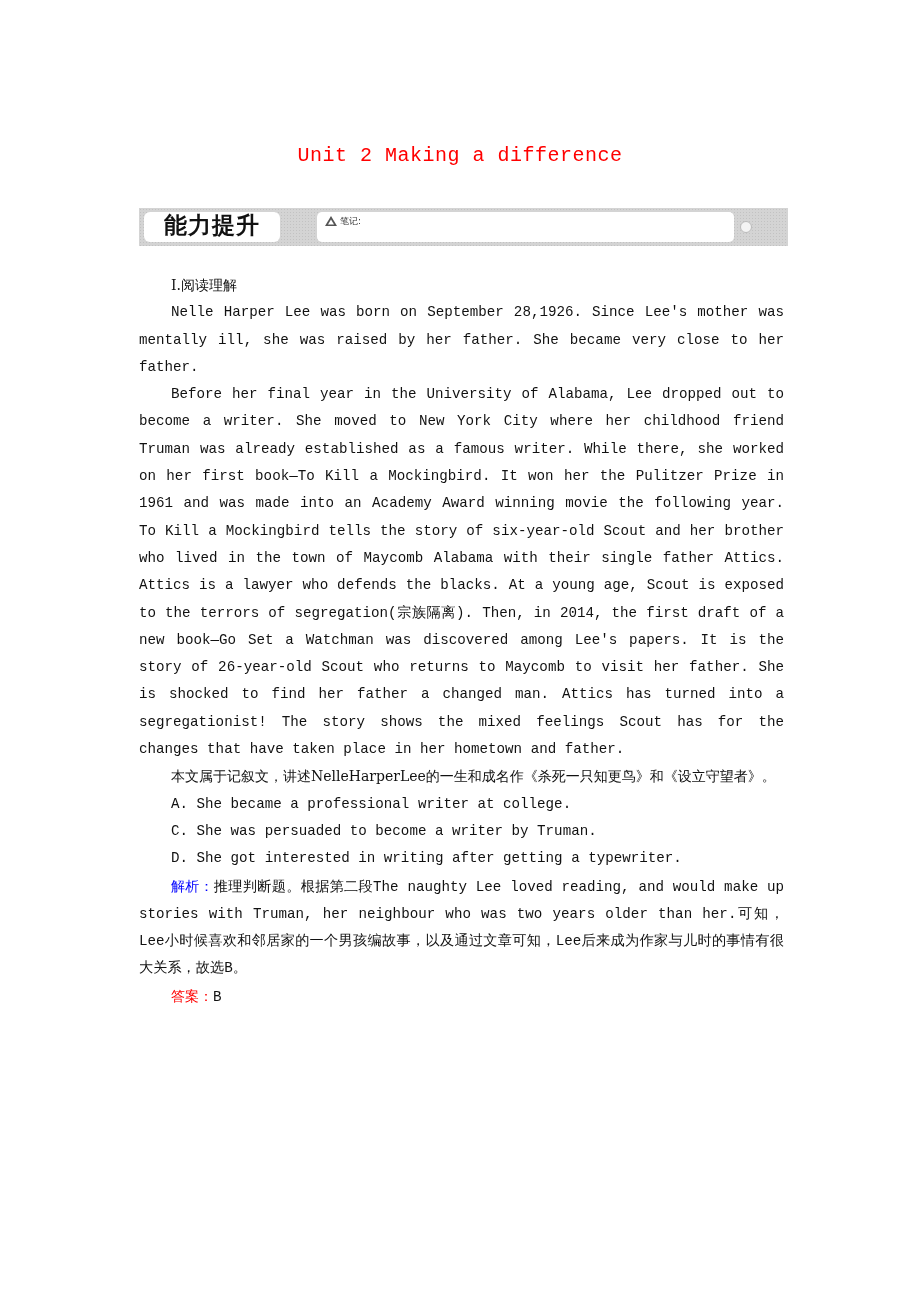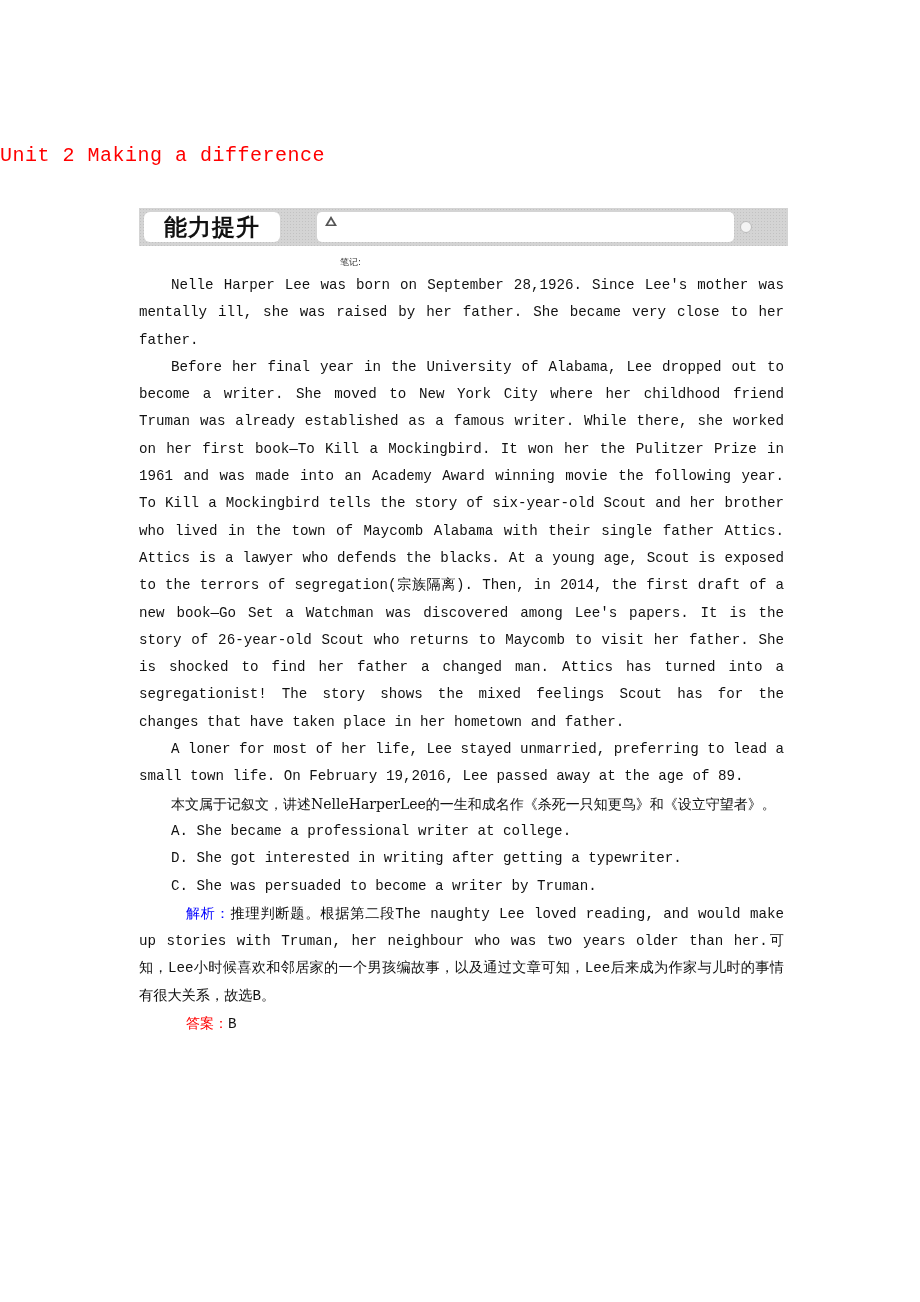--- a/index.html
+++ b/index.html
@@ -1,42 +1,42 @@
 <!DOCTYPE html>
 <html><head>
   <meta charset="utf-8">
   <style>
     html, body { margin: 0; padding: 0; background: #ffffff; }
     body { width: 920px; height: 1302px; position: relative; overflow: hidden;
            font-family: "Liberation Serif", "DejaVu Serif", serif; color: #111; }
-    .title { position: absolute; top: 144px; left: 0; width: 920px; 
+    .title { position: absolute; top: 144px; left: 0; width: 920px; text-align: center;
              font-family: "Liberation Mono", "DejaVu Sans Mono", monospace; font-size: 20px;
              color: #ff0000; letter-spacing: 0.5px; }
     .banner { position: absolute; top: 208px; left: 139px; width: 649px; height: 38px;
               background: #d4d4d4;
               background-image: radial-gradient(#c2c2c2 0.6px, transparent 0.7px);
               background-size: 3px 3px; }
     .banner-label { position: absolute; top: 4px; left: 5px; width: 136px; height: 30px;
                     background: #fff; border-radius: 6px;
-                    font-family: Liberation Sans, sans-serif; font-weight: bold; font-size: 23px;
+                    font-family: Liberation Mono, monospace; font-weight: bold; font-size: 23px;
                     line-height: 30px; text-align: center; color: #111; letter-spacing: 1px; }
     .notes-box { position: absolute; top: 4px; left: 178px; width: 417px; height: 30px;
                  background: #fff; border-radius: 5px; }
     .notes-icon { position: absolute; top: 4px; left: 8px; width: 12px; height: 10px; }
     .notes-label { position: absolute; top: 3px; left: 23px; font-size: 9px;
-                   font-family: "DejaVu Sans", sans-serif; color: #333; margin-top: 41px; }
+                   font-family: "DejaVu Sans", sans-serif; color: #333; }
     .pin-icon { position: absolute; top: 13px; left: 601px; width: 10px; height: 10px;
                 border-radius: 50%; background: #f4f4f4; border: 1px solid #bbb; }
     .content { position: absolute; top: 272px; left: 139px; width: 645px;
                font-family: "Liberation Mono", "DejaVu Sans Mono", monospace;
                font-size: 14.2px; line-height: 27.3px; }
     .content p { margin: 0; text-align: justify; text-align-last: left; }
     .indent { text-indent: 32px; }
     .sub { padding-left: 32px; }
-    .cn { font-family: "DejaVu Serif", serif; font-size: 14px; margin-left: 15px; }
+    .cn { font-family: "DejaVu Serif", serif; font-size: 14px; }
     .blue { color: #0000ff; }
     .red { color: #ff0000; }
   </style>
 </head>
 <body>
 
 <div class="title">Unit 2 Making a difference</div>
 
 <div class="banner">
   <div class="banner-label">能力提升</div>
@@ -44,22 +44,22 @@
     <svg class="notes-icon" viewBox="0 0 12 10">
       <polygon points="6,0 12,10 0,10" fill="#555"></polygon>
       <polygon points="6,3.5 9,8.5 3,8.5" fill="#fff"></polygon>
     </svg>
     <span class="notes-label">笔记:</span>
   </div>
   <div class="pin-icon"></div>
 </div>
 
 <div class="content">
+  <p class="indent cn">Ⅰ.阅读理解</p>
   <p class="indent">Nelle Harper Lee was born on September 28,1926. Since Lee's mother was mentally ill, she was raised by her father. She became very close to her father.</p>
   <p class="indent">Before her final year in the University of Alabama, Lee dropped out to become a writer. She moved to New York City where her childhood friend Truman was already established as a famous writer. While there, she worked on her first book—To Kill a Mockingbird. It won her the Pulitzer Prize in 1961 and was made into an Academy Award winning movie the following year. To Kill a  Mockingbird tells the story of six-year-old Scout and her brother who lived in the town of Maycomb Alabama with their single father Attics. Attics is a lawyer who defends the blacks. At a young age, Scout is exposed to the terrors of segregation(宗族隔离). Then, in 2014, the first draft of a new book—Go Set a Watchman was discovered among Lee's papers. It is the story of 26-year-old Scout who returns to Maycomb to visit her father. She is shocked to find her father a changed man. Attics has turned into a segregationist! The story shows the mixed feelings Scout has for the changes that have taken place in her hometown and father.</p>
-  <p class="indent">A loner for most of her life, Lee stayed unmarried, preferring to lead a small town life. On February 19,2016, Lee passed away at the age of 89.</p>
   <p class="indent cn">本文属于记叙文，讲述NelleHarperLee的一生和成名作《杀死一只知更鸟》和《设立守望者》。</p>
   <p class="sub">A. She became a professional writer at college.</p>
+  <p class="sub">C. She was persuaded to become a writer by Truman.</p>
   <p class="sub">D. She got interested in writing after getting a typewriter.</p>
-  <p class="sub">C. She was persuaded to become a writer by Truman.</p>
   <p class="indent"><span class="blue cn">解析：</span><span>推理判断题。根据第二段The naughty Lee loved reading, and would make up stories with Truman, her neighbour who was two years older than her.可知，Lee小时候喜欢和邻居家的一个男孩编故事，以及通过文章可知，Lee后来成为作家与儿时的事情有很大关系，故选B。</span></p>
   <p class="indent"><span class="red cn">答案：</span><span>B</span></p>
 </div>
 
 </body></html>

